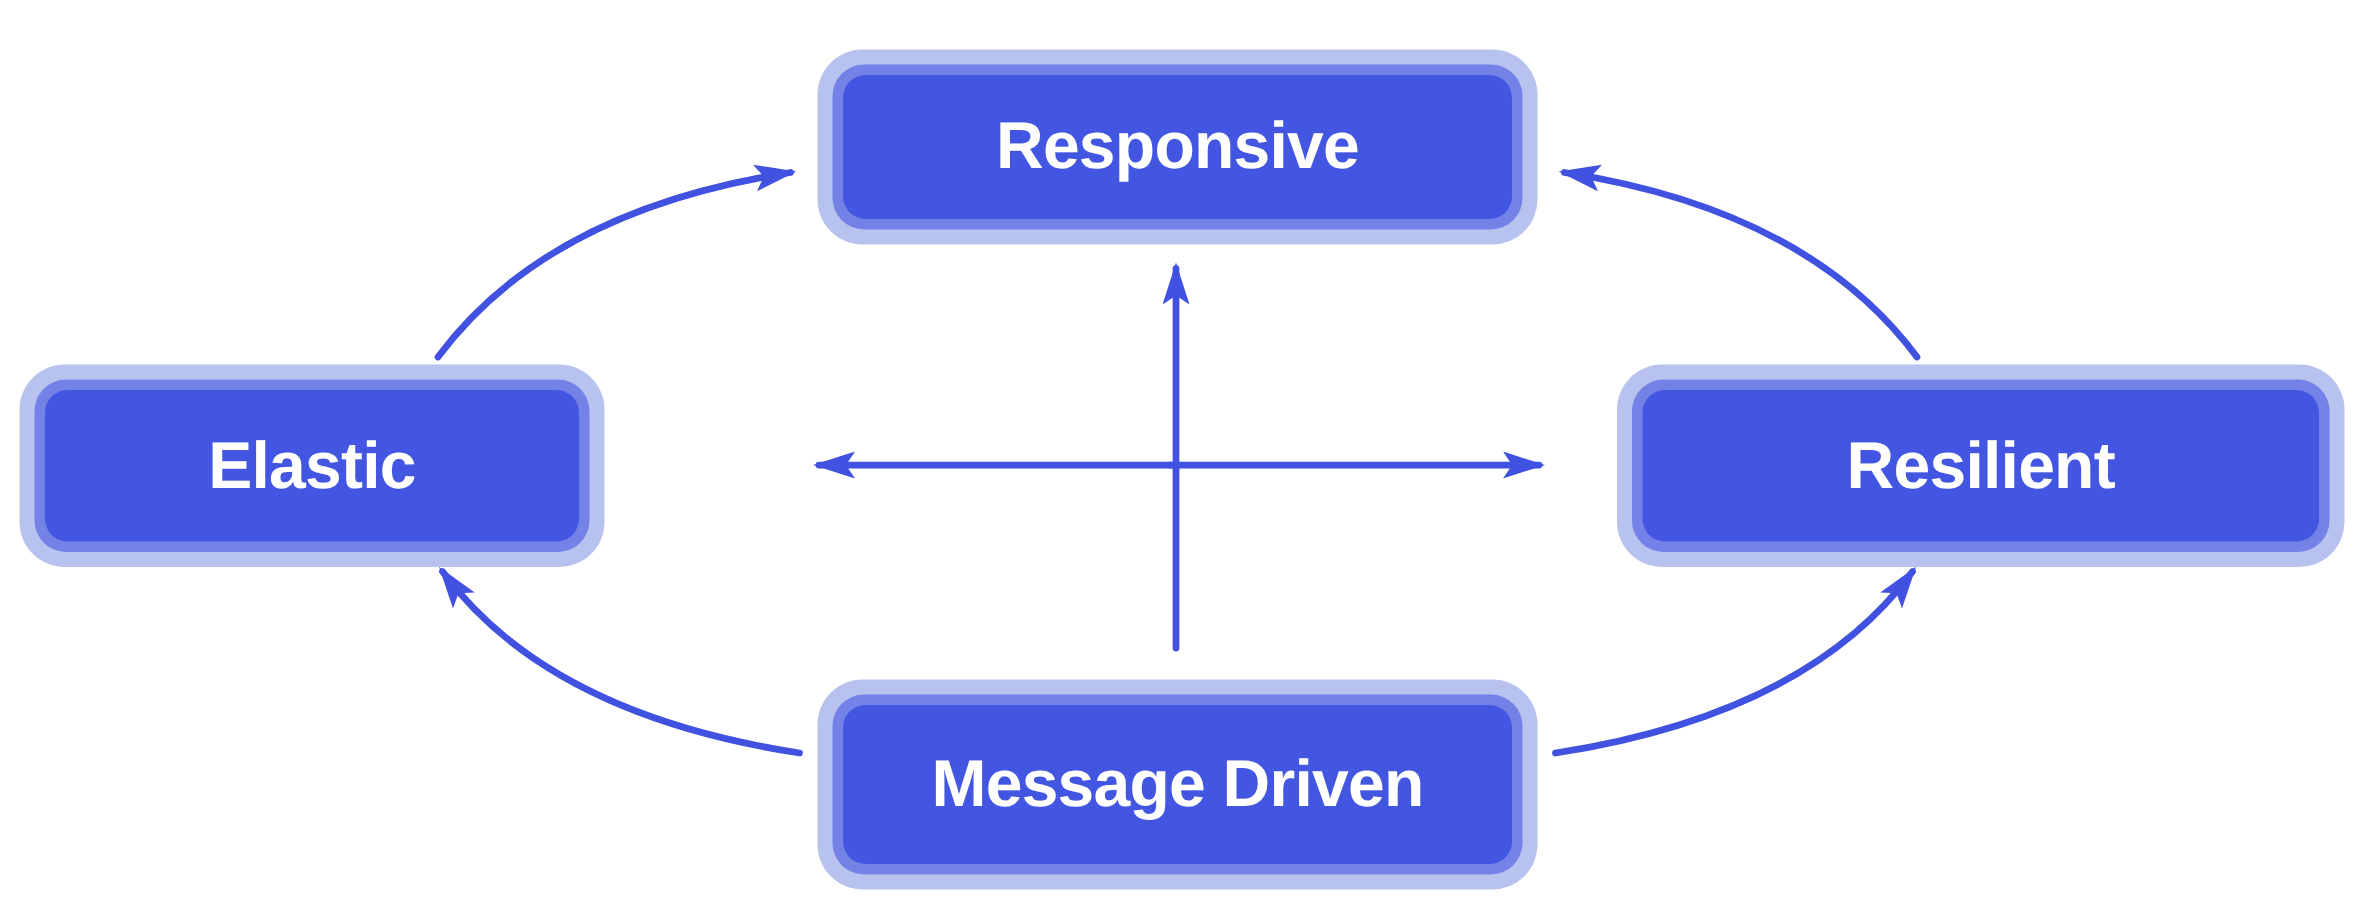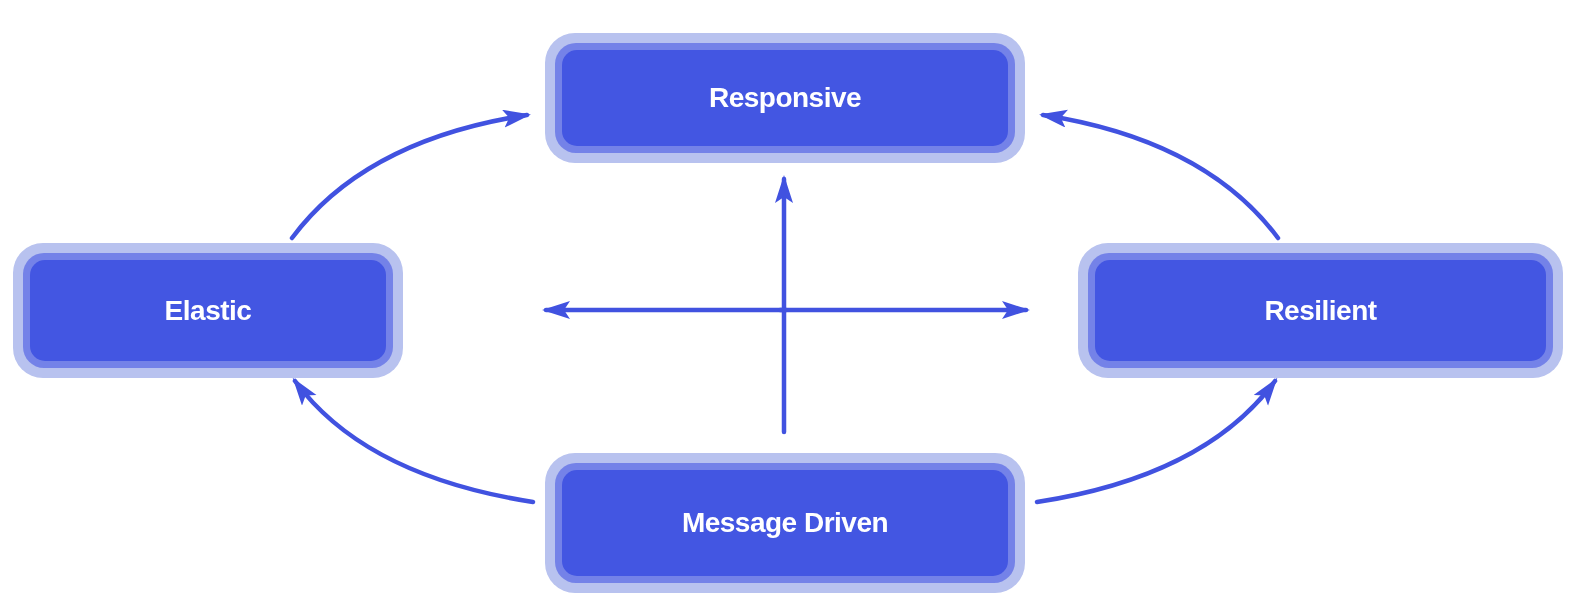--- a/index.html
+++ b/index.html
@@ -49,21 +49,21 @@
   .node-inner {
     width: 100%; height: 100%;
     background: var(--box-fill);
     border-radius: 15px;
     display: flex;
     align-items: center;
     justify-content: center;
   }
   .node-label {
     color: var(--label-text);
-    font-size: 28px;
+    font-size: 44px;
     font-weight: bold;
     letter-spacing: -0.5px;
     white-space: nowrap;
   }
   .node-responsive     { left: 545px;  top: 33px;  width: 480px; height: 130px; }
   .node-elastic        { left: 13px;   top: 243px; width: 390px; height: 135px; }
   .node-resilient      { left: 1078px; top: 243px; width: 485px; height: 135px; }
   .node-message-driven { left: 545px;  top: 453px; width: 480px; height: 140px; }
 </style>
 </head>

